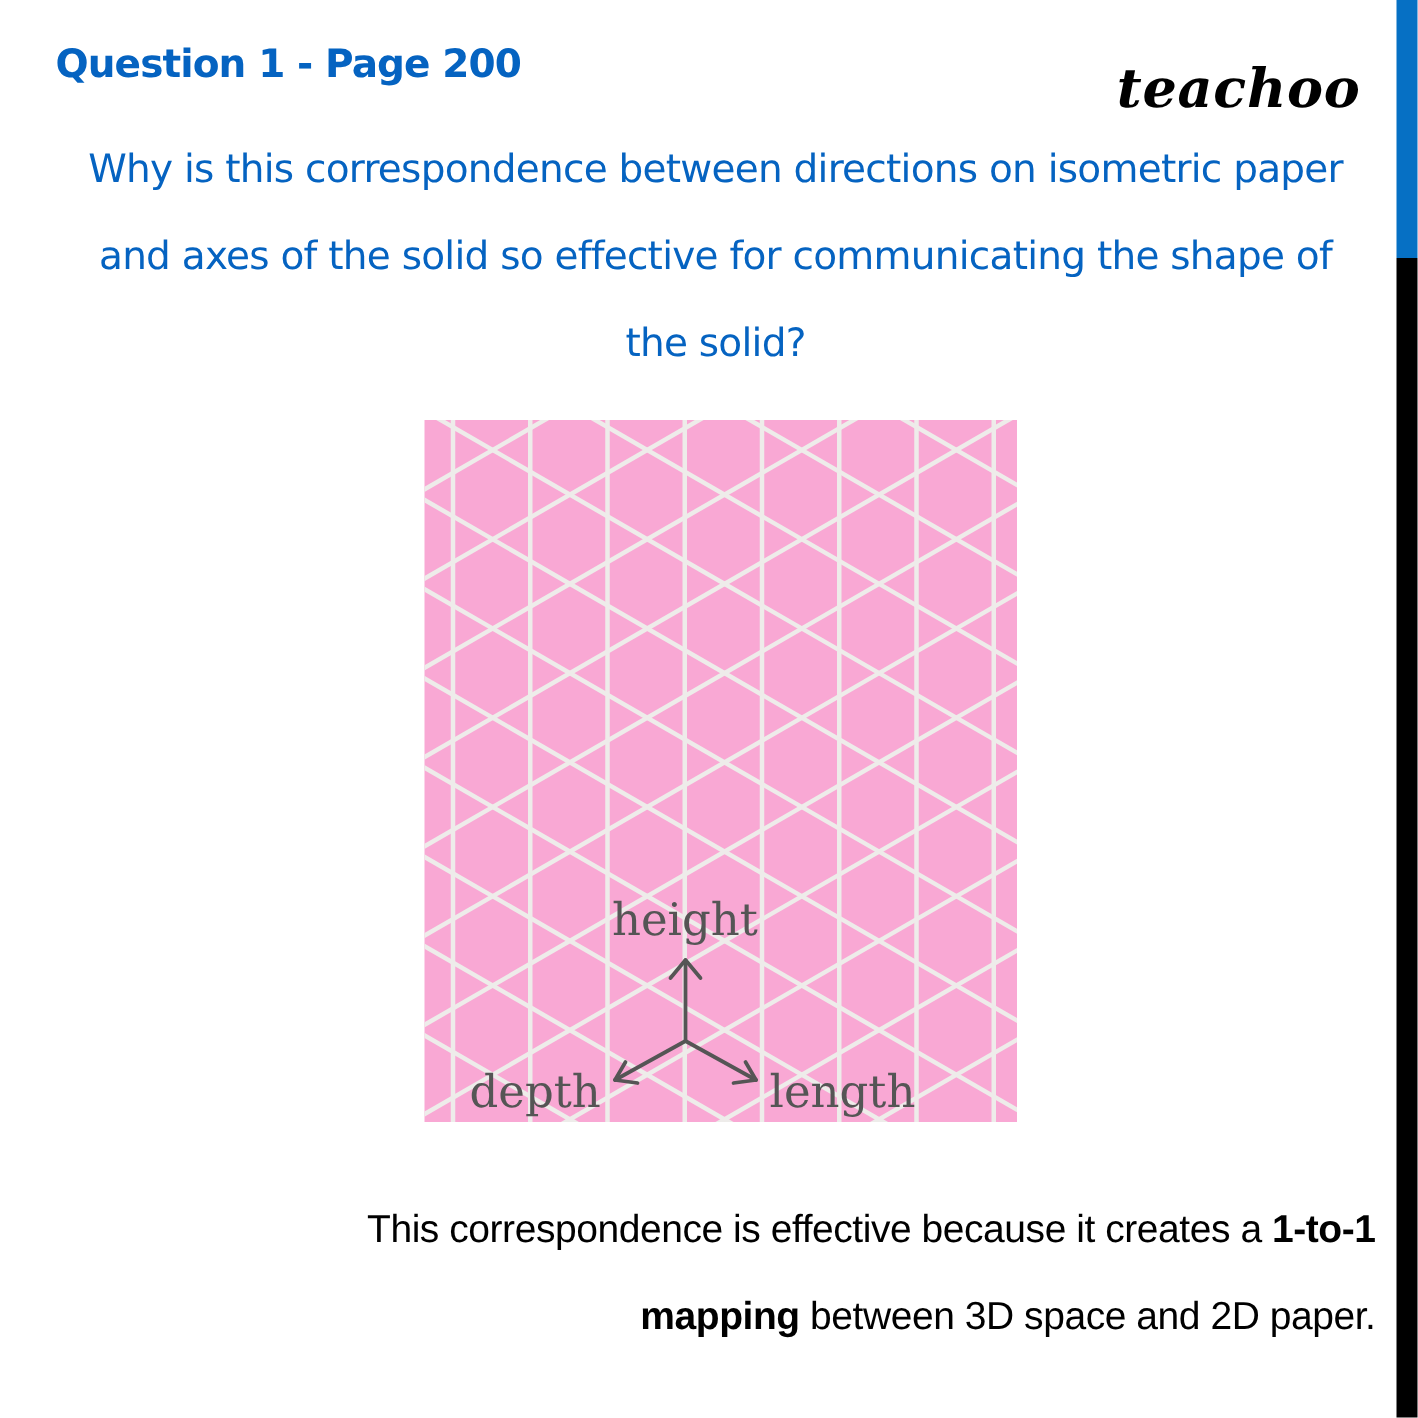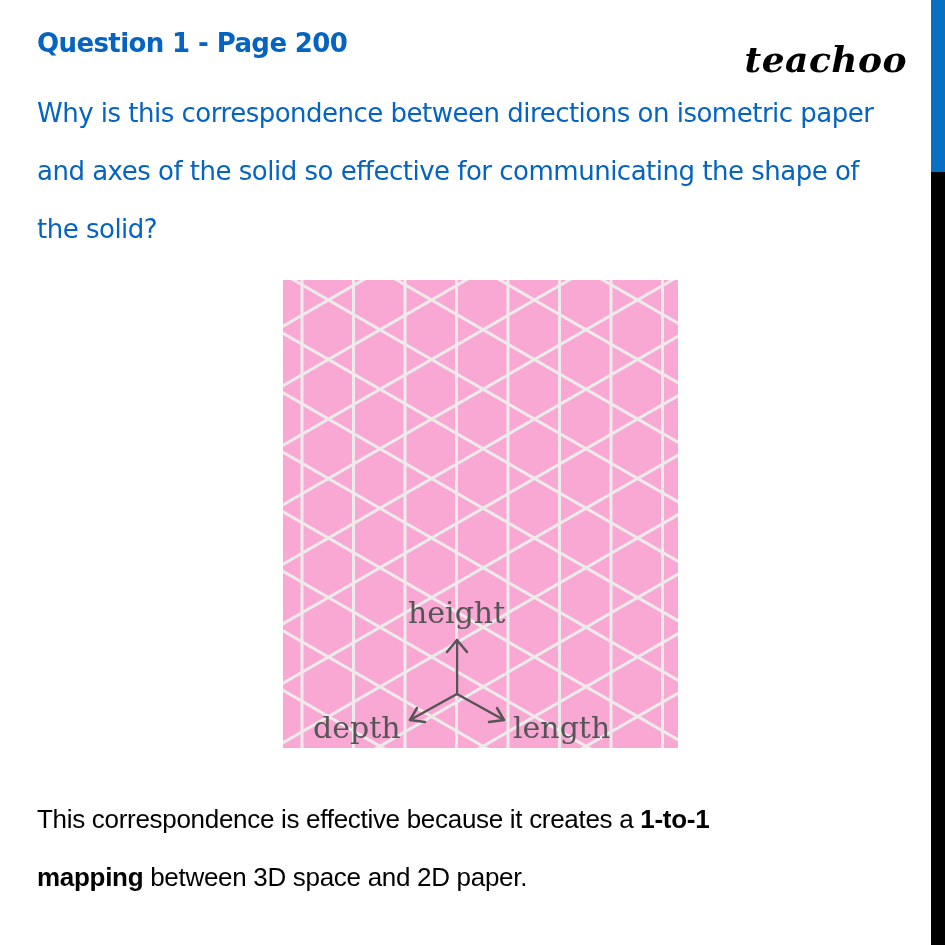--- a/index.html
+++ b/index.html
@@ -41,20 +41,21 @@
     .question-body {
       position: absolute;
       left: 37px;
       top: 84px;
       width: 880px;
       font-size: 26px;
       line-height: 58px;
       color: #0563c1;
       font-family: "DejaVu Sans", "Liberation Sans", sans-serif;
       letter-spacing: -0.5px;
+      text-align: center;
     }
     .question-body .line {
       display: block;
       white-space: nowrap;
     }
     .right-bar-blue {
       position: absolute;
       left: 931px;
       top: 0;
       width: 14px;
@@ -92,20 +93,21 @@
       width: 880px;
       font-size: 26px;
       line-height: 58px;
       color: #000000;
       font-family: "Liberation Sans", "DejaVu Sans", sans-serif;
       letter-spacing: -0.3px;
     }
     .answer .line {
       display: block;
       white-space: nowrap;
+      text-align: right;
     }
     .answer b {
       font-weight: bold;
     }
   </style>
 </head>
 <body>
 
 <div class="question-title">Question 1 - Page 200</div>
 <div class="logo">teachoo</div>

